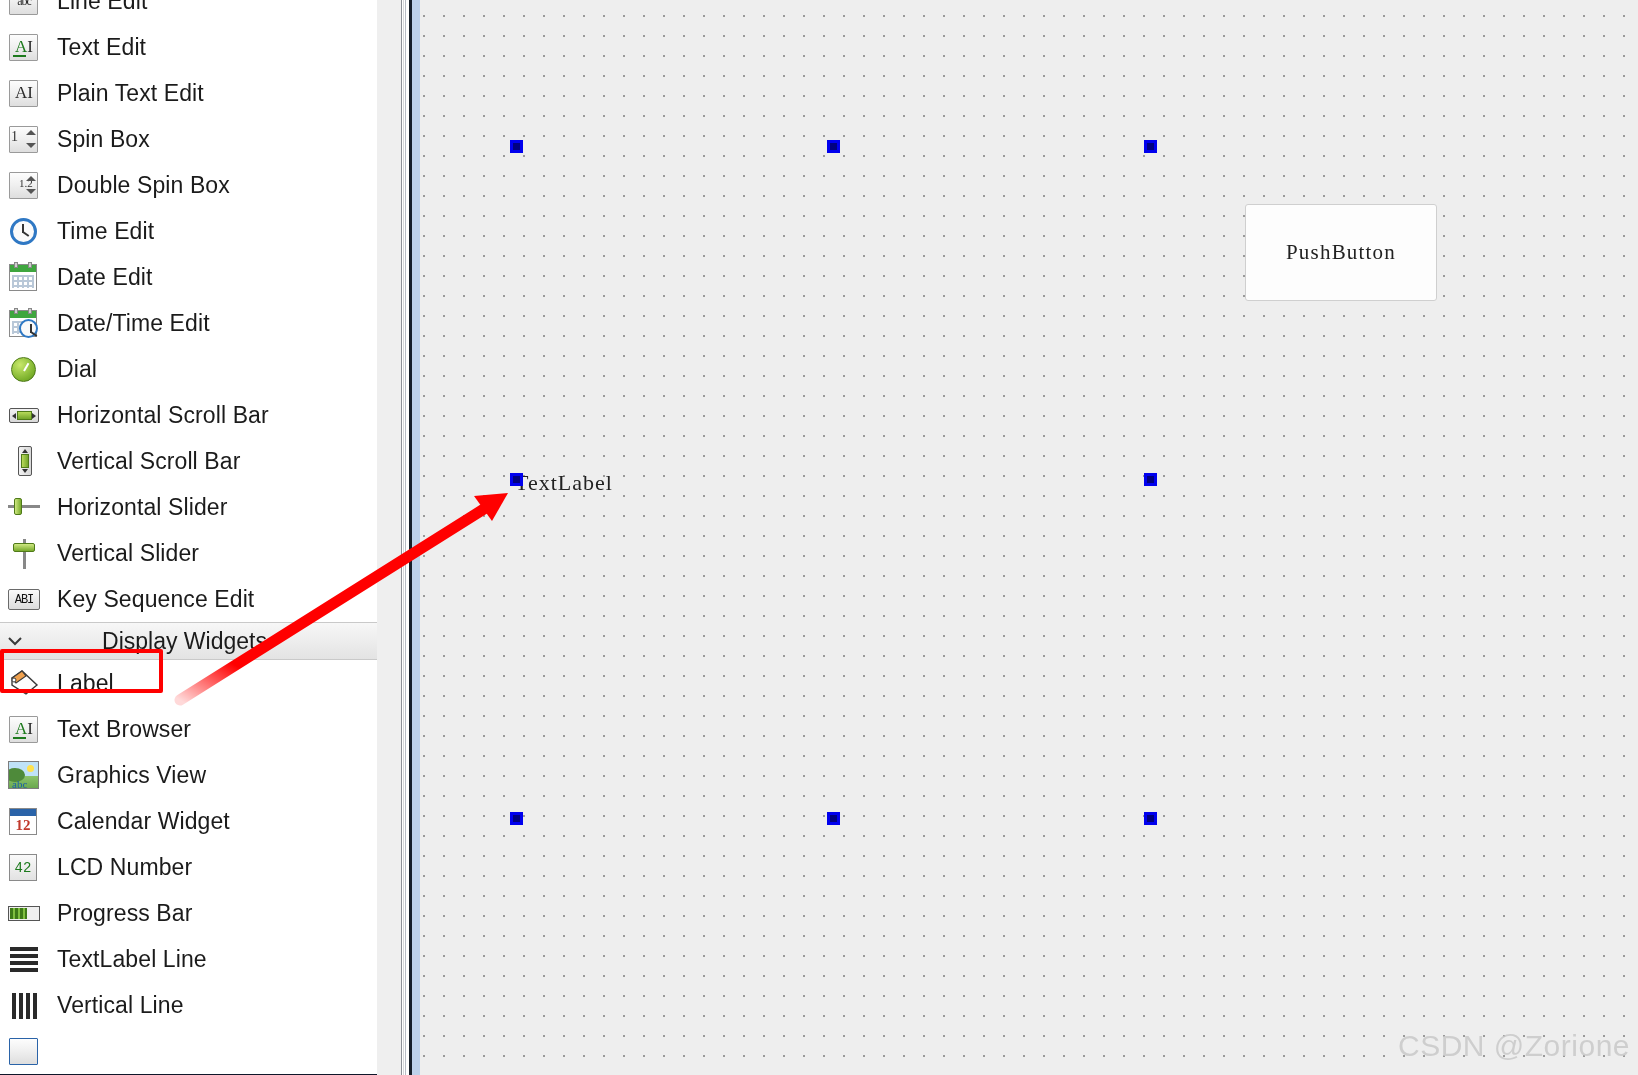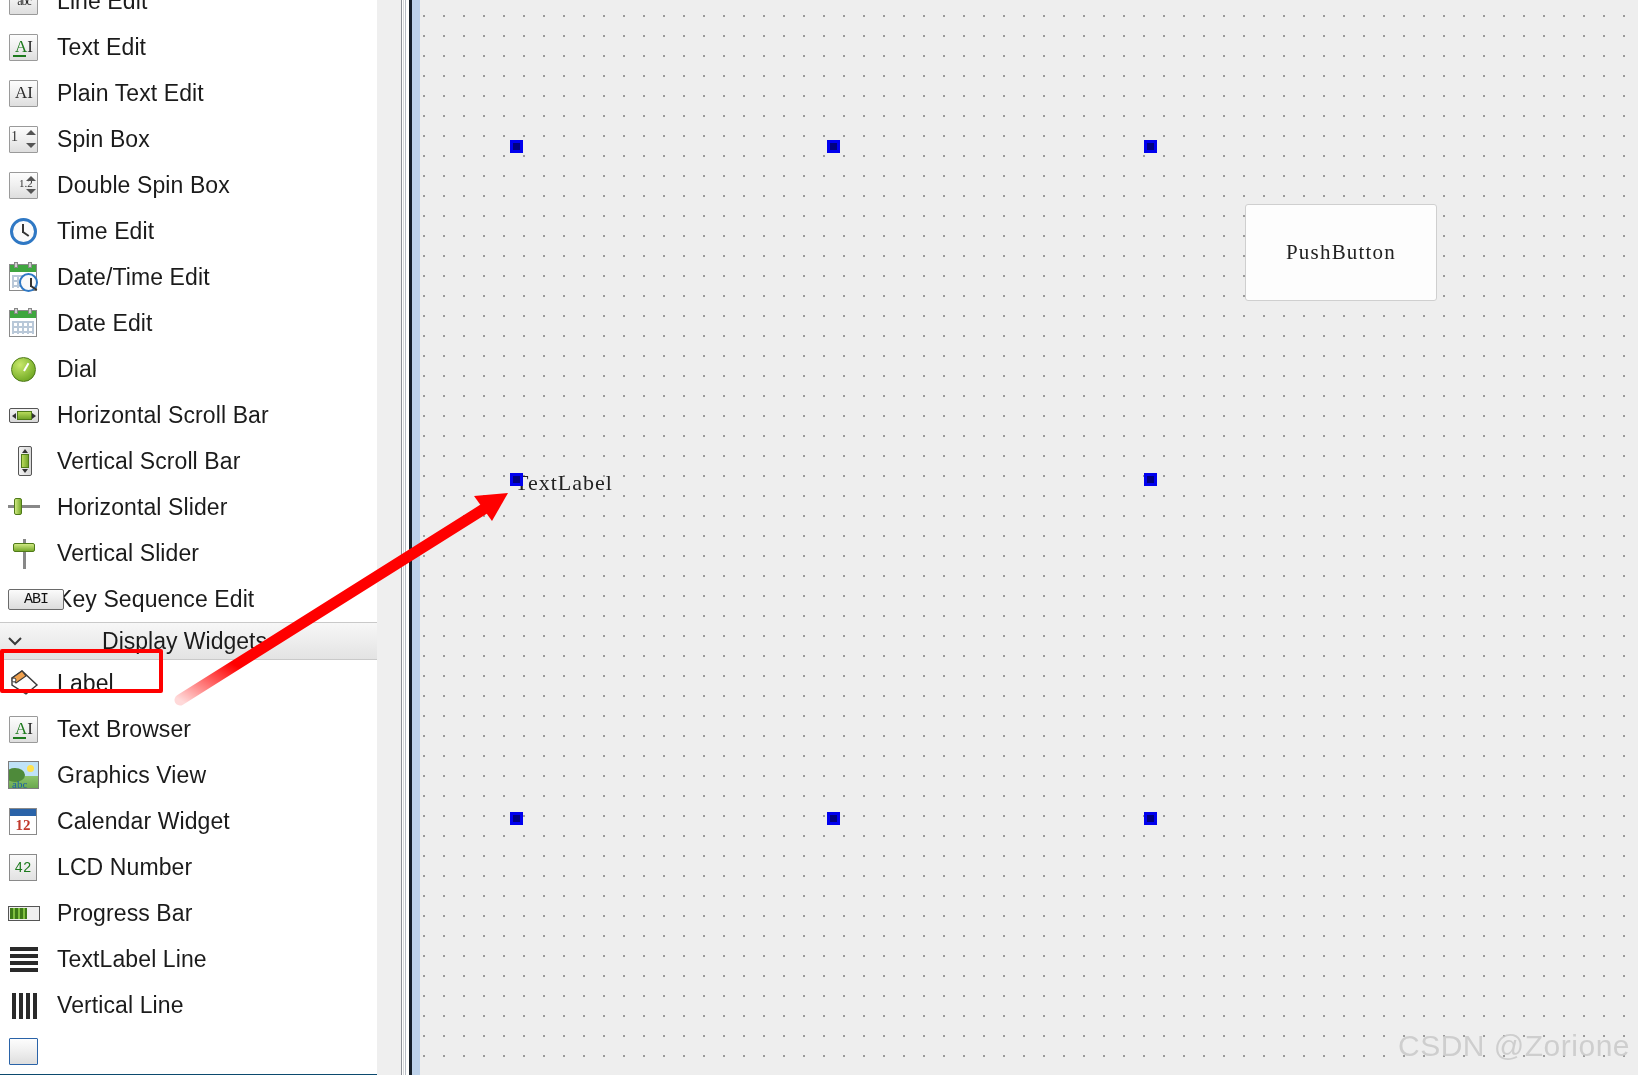--- a/index.html
+++ b/index.html
@@ -19,21 +19,21 @@
     height: 1075px;
     overflow: hidden;
   }
 
   
   #widget-box {
     position: absolute;
     left: 0; top: 0;
     width: 377px;
     height: 1075px;
-    background: #0c4a6e;
+    background: #0f172a;
     overflow: hidden;
   }
   .wb-list {
     position: absolute;
     left: 0;
     top: -22px;
     width: 377px;
   }
   .wb-row {
     height: 46px;
@@ -230,25 +230,25 @@
     border:1px solid #4f7a18; box-sizing:border-box; border-radius:2px;
   }
   .vslider { position:absolute; left:15px; top:2px; width:3px; height:30px; background:#888; }
   .vslider-knob {
     position:absolute; left:5px; top:6px; width:22px; height:9px;
     background: linear-gradient(to bottom,#cfe882,#78aa2c);
     border:1px solid #4f7a18; box-sizing:border-box; border-radius:2px;
   }
 
   .keyseq {
-    position:absolute; left:0; top:6px; width:56px; height:21px;
+    position:absolute; left:0; top:6px; width:32px; height:21px;
     background: linear-gradient(to bottom,#fbfbfb,#dcdcdc);
     border:1px solid #6a6a6a; box-sizing:border-box; border-radius:2px;
     display:flex; align-items:center; justify-content:center;
-    font-family:"Liberation Mono", monospace; font-size:15px; color:#111; letter-spacing:-1px;
+    font-family:"Liberation Mono", monospace; font-size:12px; color:#111; letter-spacing:-1px;
   }
 
   .tag-ico { position:absolute; left:0; top:2px; width:31px; height:28px; }
 
   .gview {
     position:absolute; left:0; top:2px; width:31px; height:28px;
     background: linear-gradient(to bottom,#bfe2f7 0%,#bfe2f7 55%,#8cc36a 55%,#6aa84f 100%);
     border:1px solid #7d7d7d; box-sizing:border-box; overflow:hidden;
   }
   .gview .sun { position:absolute; right:4px; top:3px; width:7px;height:7px;border-radius:50%;background:#ffe14d;}
@@ -437,35 +437,35 @@
       </div>
 
       <div class="wb-row">
         <span class="wb-icon">
           <span class="cal">
               <span class="cal-top"></span>
               <span class="cal-grid"></span>
             <span class="cal-peg l"></span>
               <span class="cal-peg r"></span>
             </span>
-          <span class="clock" style="left:11px;top:12px;width:19px;height:19px;border-width:2px;"></span>
-        </span>
-        <span class="wb-label">Date/Time Edit</span>
+        </span>
+        <span class="wb-label">Date Edit</span>
       </div>
 
       <div class="wb-row">
         <span class="wb-icon">
           <span class="cal">
               <span class="cal-top"></span>
               <span class="cal-grid"></span>
             <span class="cal-peg l"></span>
               <span class="cal-peg r"></span>
             </span>
-        </span>
-        <span class="wb-label">Date Edit</span>
+          <span class="clock" style="left:11px;top:12px;width:19px;height:19px;border-width:2px;"></span>
+        </span>
+        <span class="wb-label">Date/Time Edit</span>
       </div>
 
       <div class="wb-row">
         <span class="wb-icon">
           <span class="dial"></span>
         </span>
         <span class="wb-label">Dial</span>
       </div>
 
       <div class="wb-row">

